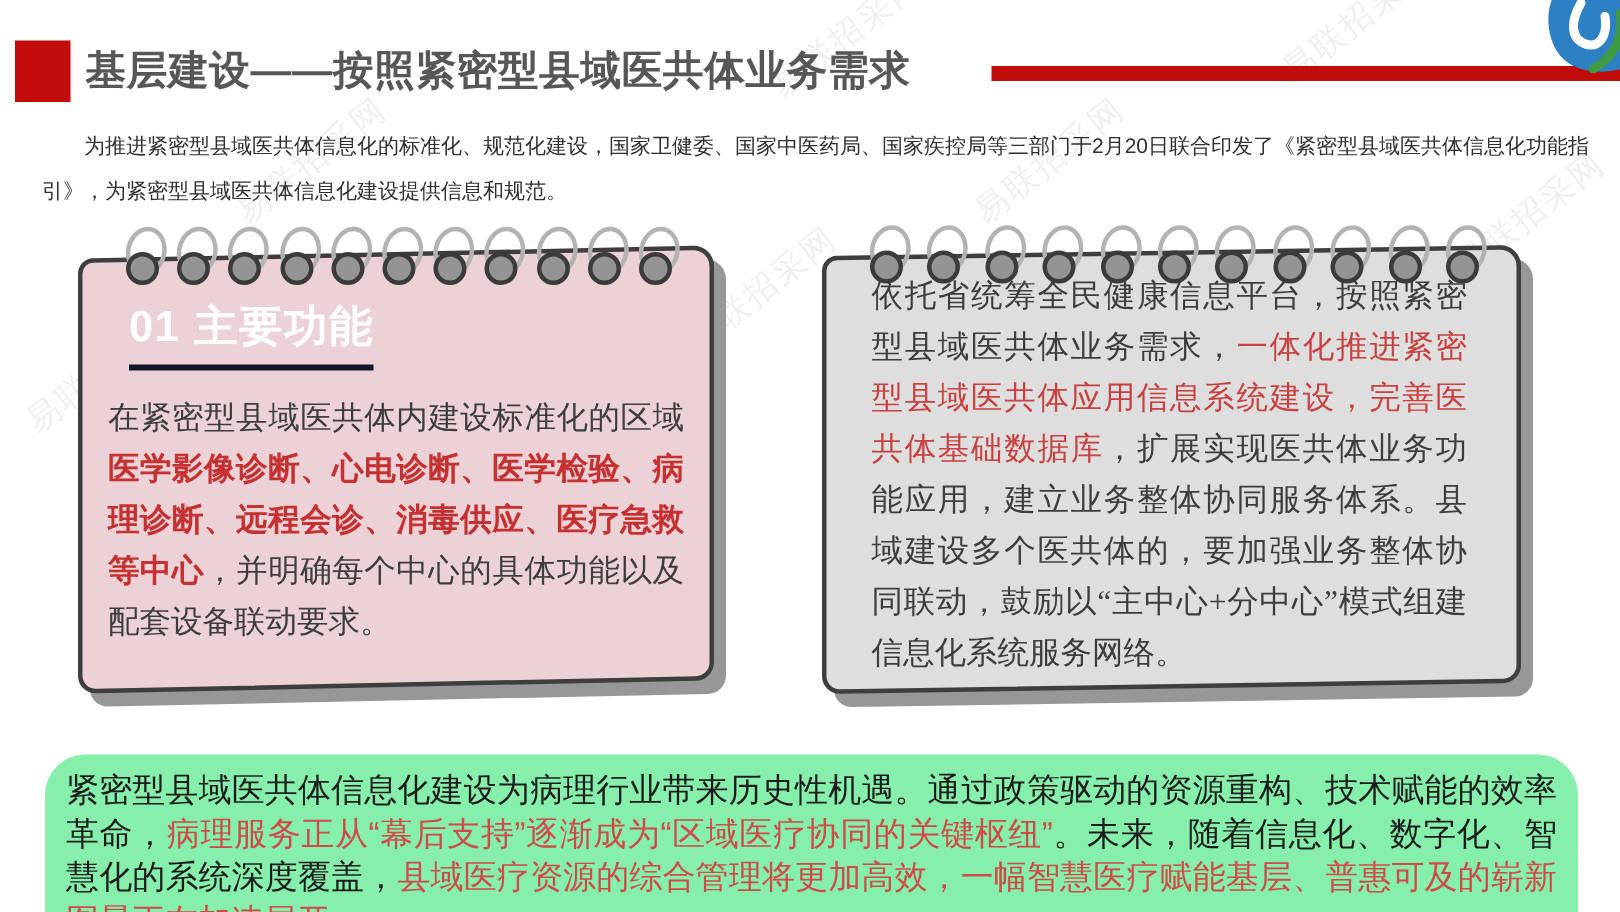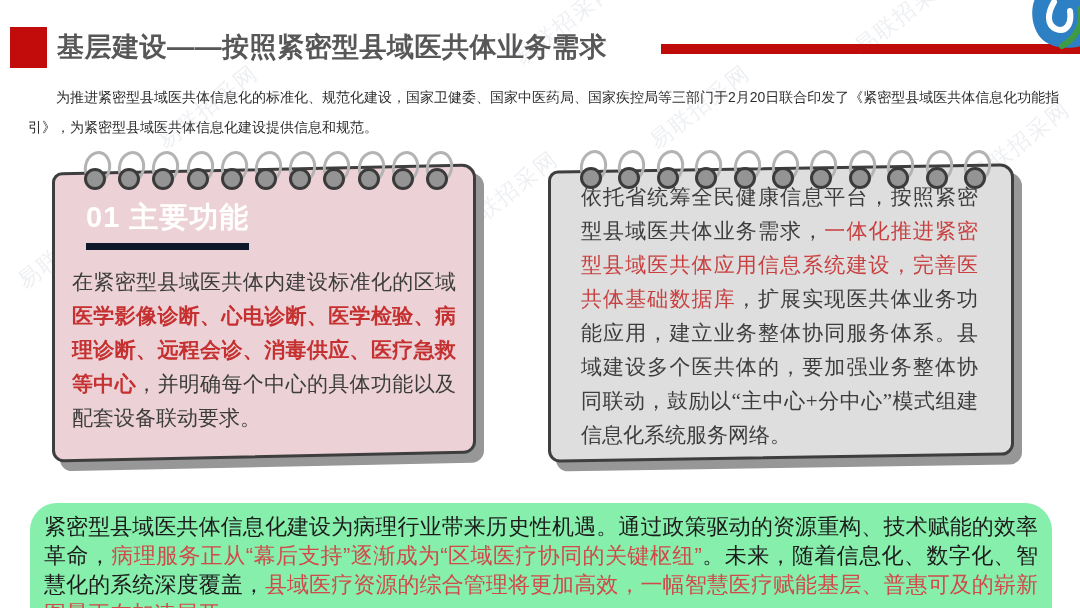--- a/index.html
+++ b/index.html
@@ -56,21 +56,21 @@
     border:3px solid #b3b3b3;border-radius:50%;transform:rotate(12deg);display:block;
   }
   .ring .hole{
     position:absolute;top:17px;left:2px;width:16px;height:16px;
     background:#949494;border:3px solid #3b3b3b;border-radius:50%;display:block;
   }
 
   .card-content{position:relative;z-index:2;height:100%;}
   .card-header{
     display:inline-block;font-size:29px;font-weight:bold;color:#ffffff;
-    letter-spacing:1px;border-bottom:7px solid #0f172a;padding-bottom:5px;
+    letter-spacing:1px;border-bottom:4px solid #0f172a;padding-bottom:5px;
   }
   .card-left .card-header{margin:30px 0 0 34px;}
   .card-right .header-row{text-align:right;margin:34px 26px 0 0;}
   .card-body{font-size:21px;line-height:34px;color:#3d3d3d;text-align:justify;}
   .card-left .card-body{margin:15px 20px 0 20px;}
   .card-right .card-body{margin:13px 36px 0 33px;font-family:Liberation Serif, serif;}
 
   .seg-red{color:#c84040;}
   .seg-redbold{color:#c53030;font-weight:bold;}
   .seg-footred{color:#d04a4a;}

